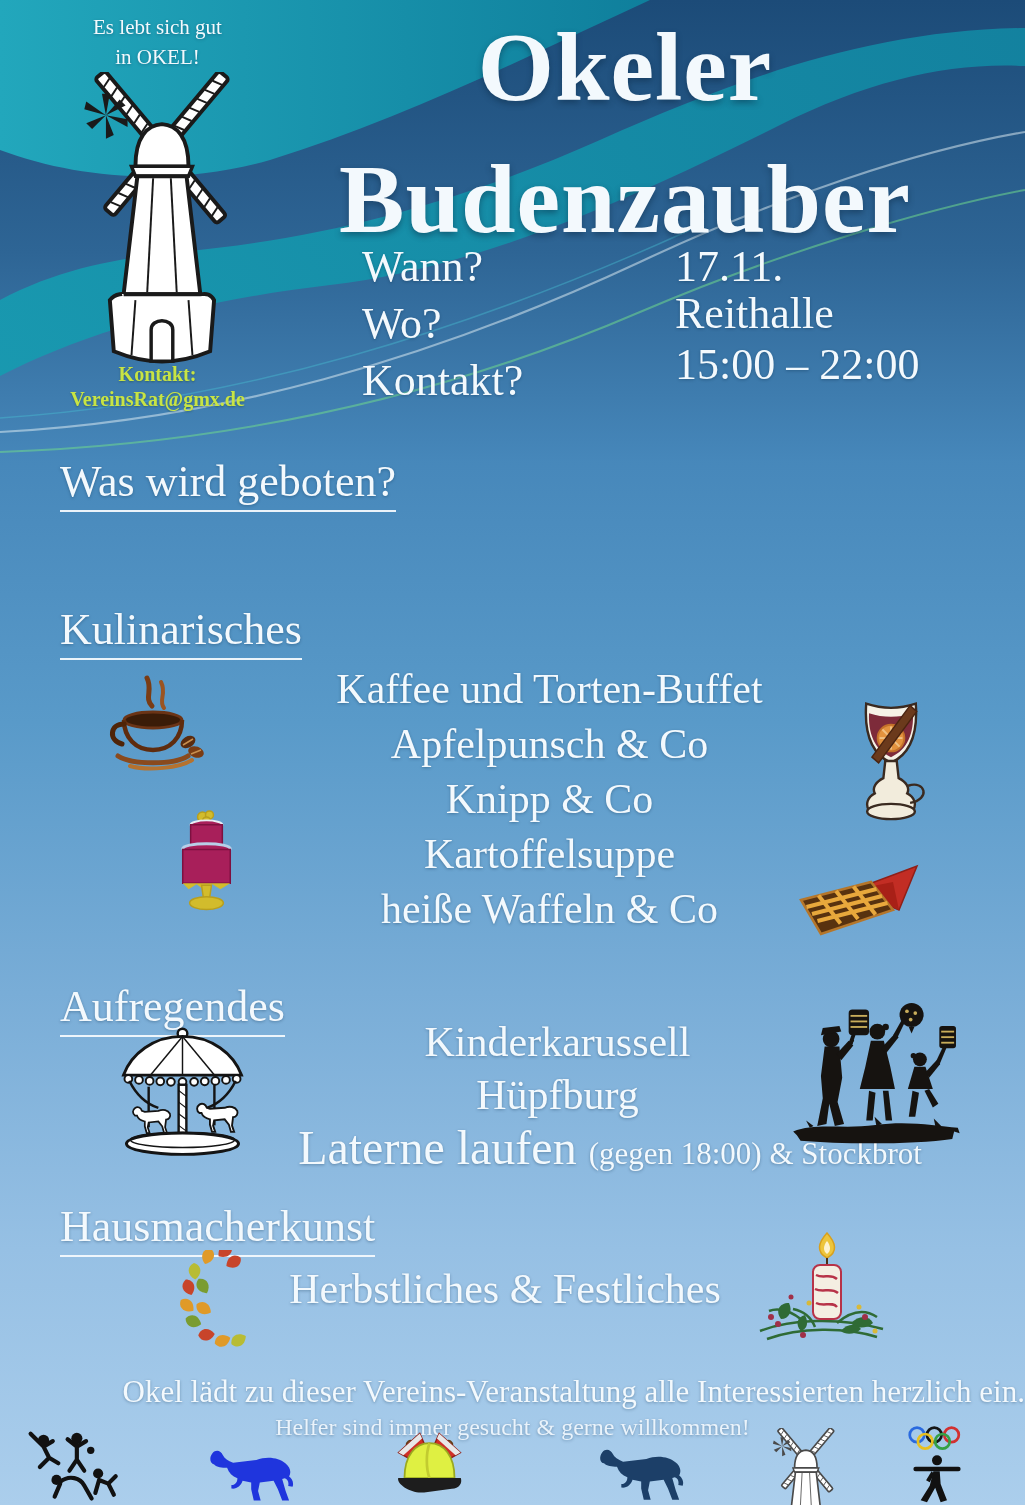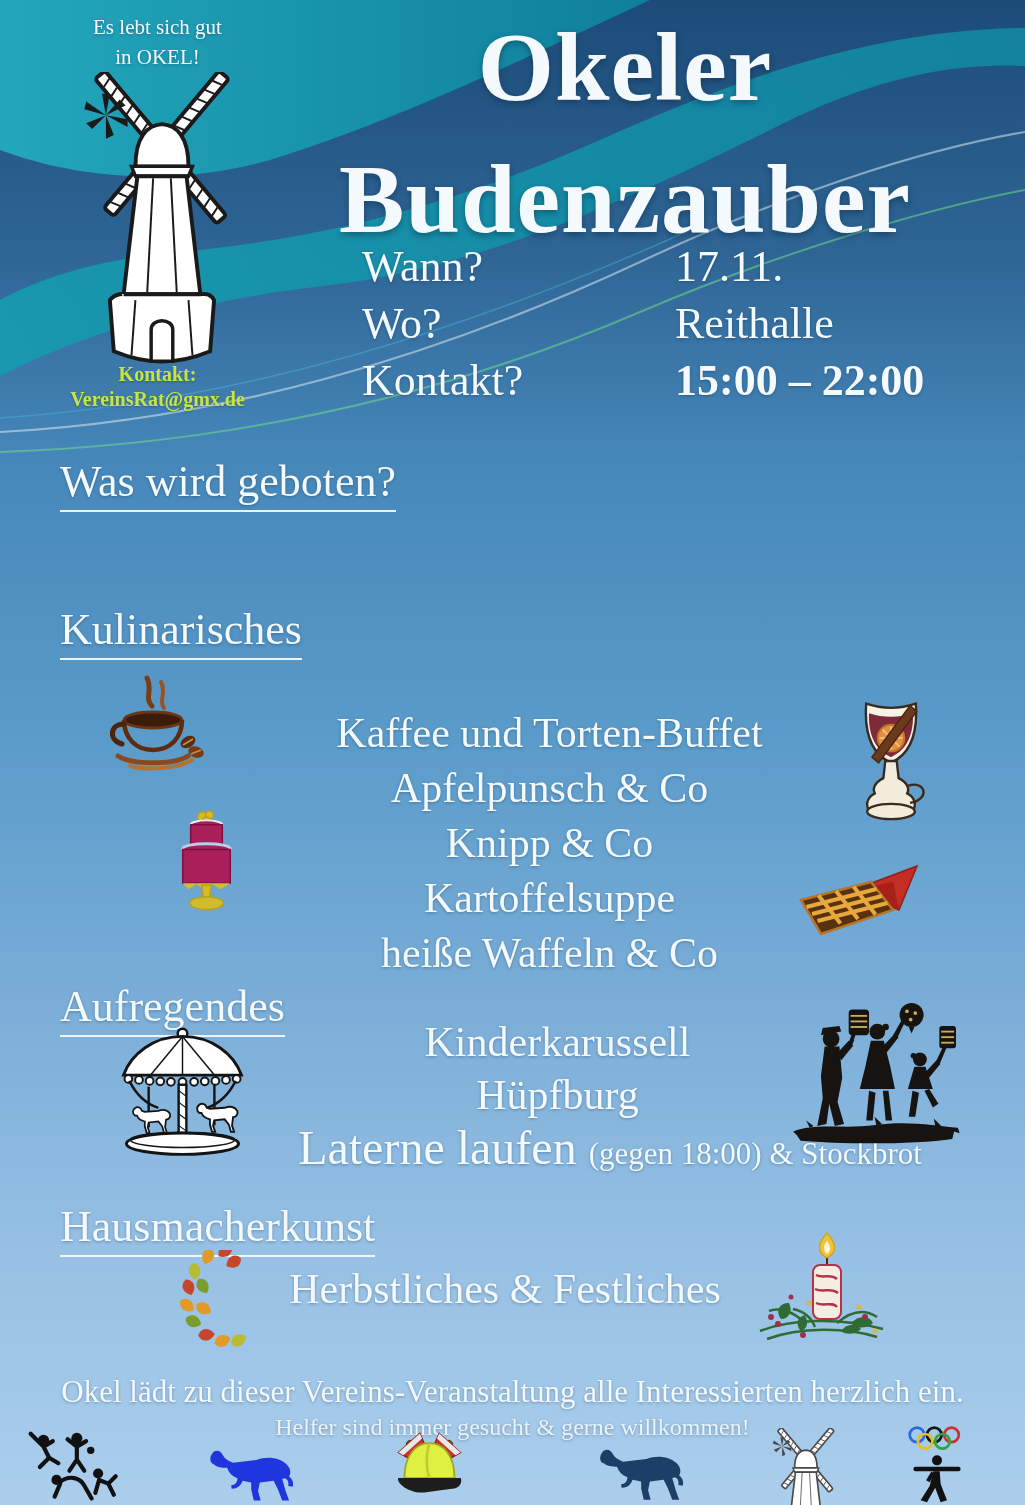--- a/index.html
+++ b/index.html
@@ -10,21 +10,21 @@
   .txt{color:#f3f9fd;text-shadow:0 1px 3px rgba(10,40,70,.35);}
   .tagline{font-size:21px;line-height:30px;text-align:center;}
   .contact{font-size:20px;line-height:25px;font-weight:bold;color:#c8e444;text-align:center;text-shadow:0 1px 2px rgba(20,50,20,.35);}
   .title{font-size:98px;line-height:1;font-weight:bold;text-align:center;letter-spacing:1px;text-shadow:0 3px 6px rgba(8,35,60,.45);}
   .detail-label,.detail-value{font-size:44px;line-height:1;}
   .heading{font-size:44px;line-height:1;display:inline-block;border-bottom:2px solid rgba(243,249,253,.95);padding-bottom:6px;}
   .bigitem{font-size:42px;line-height:55px;}
   .menu{text-align:center;}
   .lantern-main{font-size:48px;}
   .lantern-detail{font-size:31px;}
-  .footer1{font-size:31px;text-align:center;}
+  .footer1{font-size:31px;text-align:right;}
   .footer2{font-size:24px;text-align:center;color:#eaf3fb;}
   svg{display:block;}
 </style>
 </head>
 <body>
 
 <div class="poster">
 
   <svg class="abs" style="left:0;top:0;" width="1025" height="460" viewBox="0 0 1025 460" preserveAspectRatio="none">
     <defs>
@@ -144,23 +144,23 @@
     <div>VereinsRat@gmx.de</div>
   </div>
 
   <div class="abs txt title" style="left:225px;top:18px;width:800px;">Okeler</div>
   <div class="abs txt title" style="left:225px;top:150px;width:800px;">Budenzauber</div>
 
   <div>
     <div class="abs txt detail-label" style="left:362px;top:245px;">Wann?</div>
     <div class="abs txt detail-value" style="left:675px;top:245px;">17.11.</div>
     <div class="abs txt detail-label" style="left:362px;top:302px;">Wo?</div>
-    <div class="abs txt detail-value" style="left:675px;top:302px;">Reithalle</div>
+    <div class="abs txt detail-value" style="left:675px;top:292px;">Reithalle</div>
     <div class="abs txt detail-label" style="left:362px;top:359px;">Kontakt?</div>
-    <div class="abs txt detail-value" style="left:675px;top:359px;font-weight:bold;">15:00 – 22:00</div>
+    <div class="abs txt detail-value" style="left:675px;top:343px;">15:00 – 22:00</div>
   </div>
 
   <div class="abs txt" style="left:60px;top:460px;">
     <span class="heading">Was wird geboten?</span>
   </div>
 
   <div class="abs txt" style="left:60px;top:608px;">
     <span class="heading">Kulinarisches</span>
   </div>
 
@@ -173,21 +173,21 @@
     <path d="M18,84 C32,93 74,93 88,84" stroke="#8a4a1d" stroke-width="5" fill="none" stroke-linecap="round"></path>
     <path d="M30,94 C48,99 80,96 92,88" stroke="#b5722f" stroke-width="4" fill="none" stroke-linecap="round"></path>
     <g>
       <ellipse cx="88" cy="70" rx="8" ry="5.5" fill="#5a2c10" transform="rotate(-30 88 70)"></ellipse>
       <ellipse cx="96" cy="80" rx="8" ry="5.5" fill="#7a3c14" transform="rotate(20 96 80)"></ellipse>
       <line x1="83" y1="73" x2="93" y2="67" stroke="#c89050" stroke-width="1.5"></line>
       <line x1="91" y1="82" x2="101" y2="78" stroke="#c89050" stroke-width="1.5"></line>
     </g>
   </svg>
 
-  <div class="abs txt menu" style="left:297px;top:662px;width:505px;margin-top:44px;">
+  <div class="abs txt menu" style="left:297px;top:662px;width:505px;">
     <div class="bigitem">Kaffee und Torten-Buffet</div>
     <div class="bigitem">Apfelpunsch &amp; Co</div>
     <div class="bigitem">Knipp &amp; Co</div>
     <div class="bigitem">Kartoffelsuppe</div>
     <div class="bigitem">heiße Waffeln &amp; Co</div>
   </div>
 
   <svg class="abs" style="left:852px;top:698px;" width="78" height="124" viewBox="0 0 80 130">
     <path d="M14,6 C12,34 18,58 40,68 C62,58 68,34 66,6 C48,12 32,12 14,6 Z" fill="#f6f2e6" stroke="#3a2a20" stroke-width="2.5"></path>
     <path d="M17,16 C16,36 22,54 40,62 C58,54 64,36 63,16 C48,21 32,21 17,16 Z" fill="#7d2b3a"></path>

